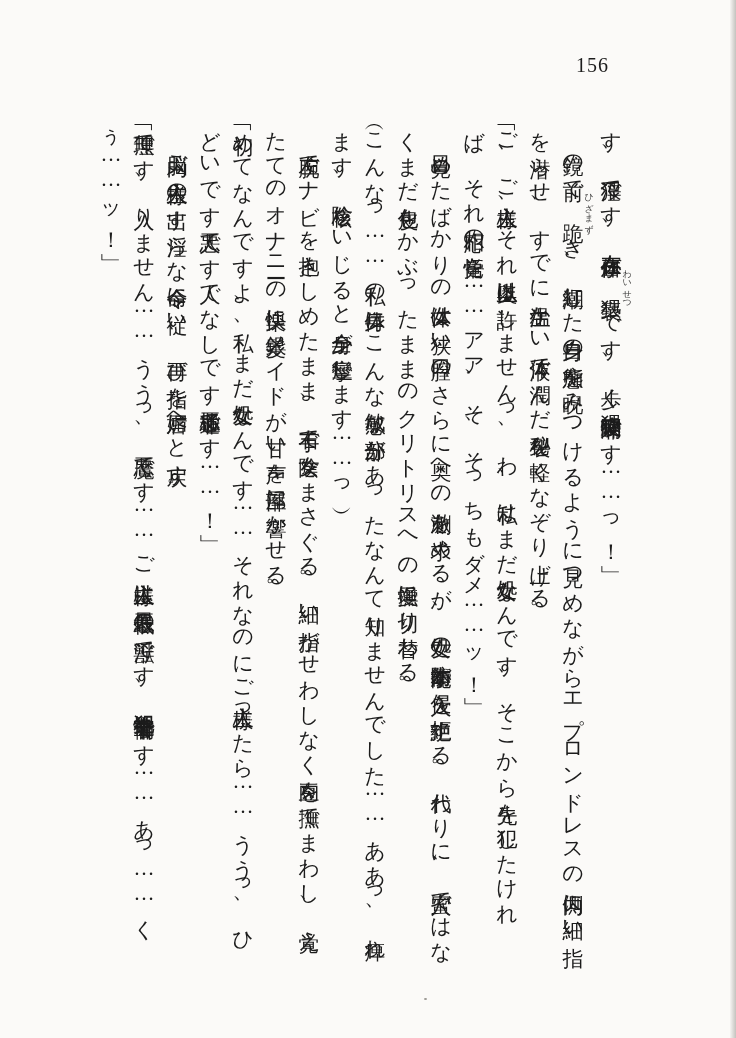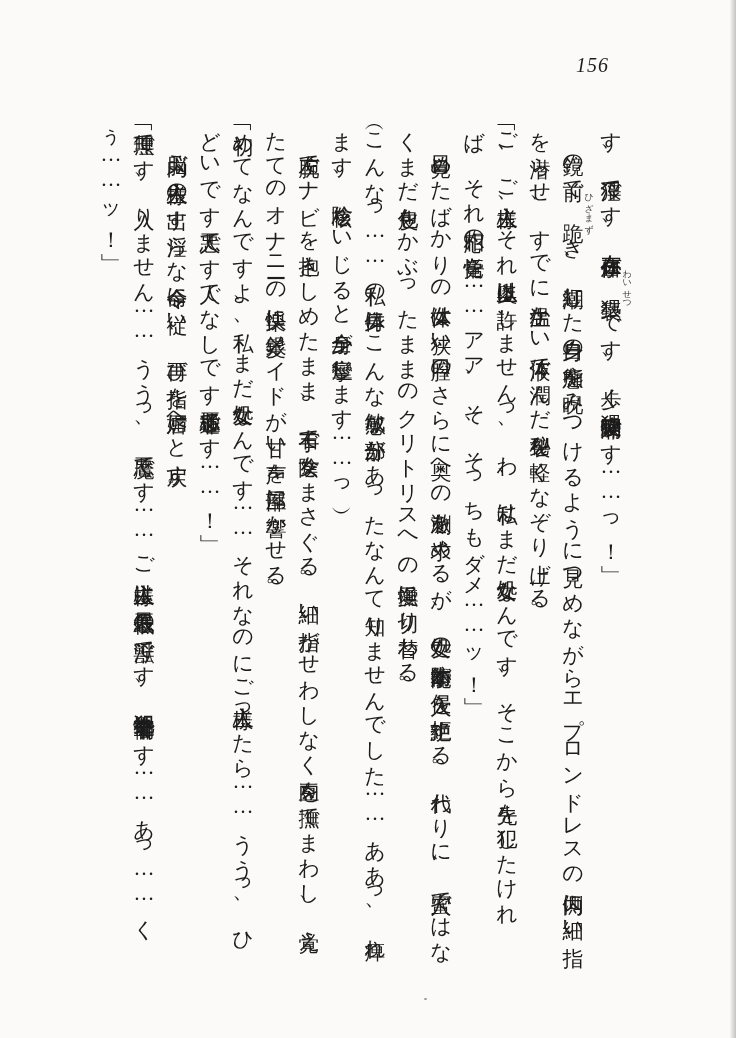--- a/index.html
+++ b/index.html
@@ -13,21 +13,20 @@
     background: var(--paper, #fbfaf8);
     overflow: hidden;
     font-family: "Liberation Serif", "DejaVu Serif", serif;
     color: var(--ink, #1c1c1c);
   }
   .page-number {
     position: absolute;
     top: 54px;
     left: 576px;
     font-size: 20px;
-    font-style: italic;
     letter-spacing: 1px;
     color: var(--ink, #1c1c1c);
   }
   .text-block {
     position: absolute;
     top: 117px;
     right: 104px;
     height: 838px;
     writing-mode: vertical-rl;
     text-orientation: upright;

